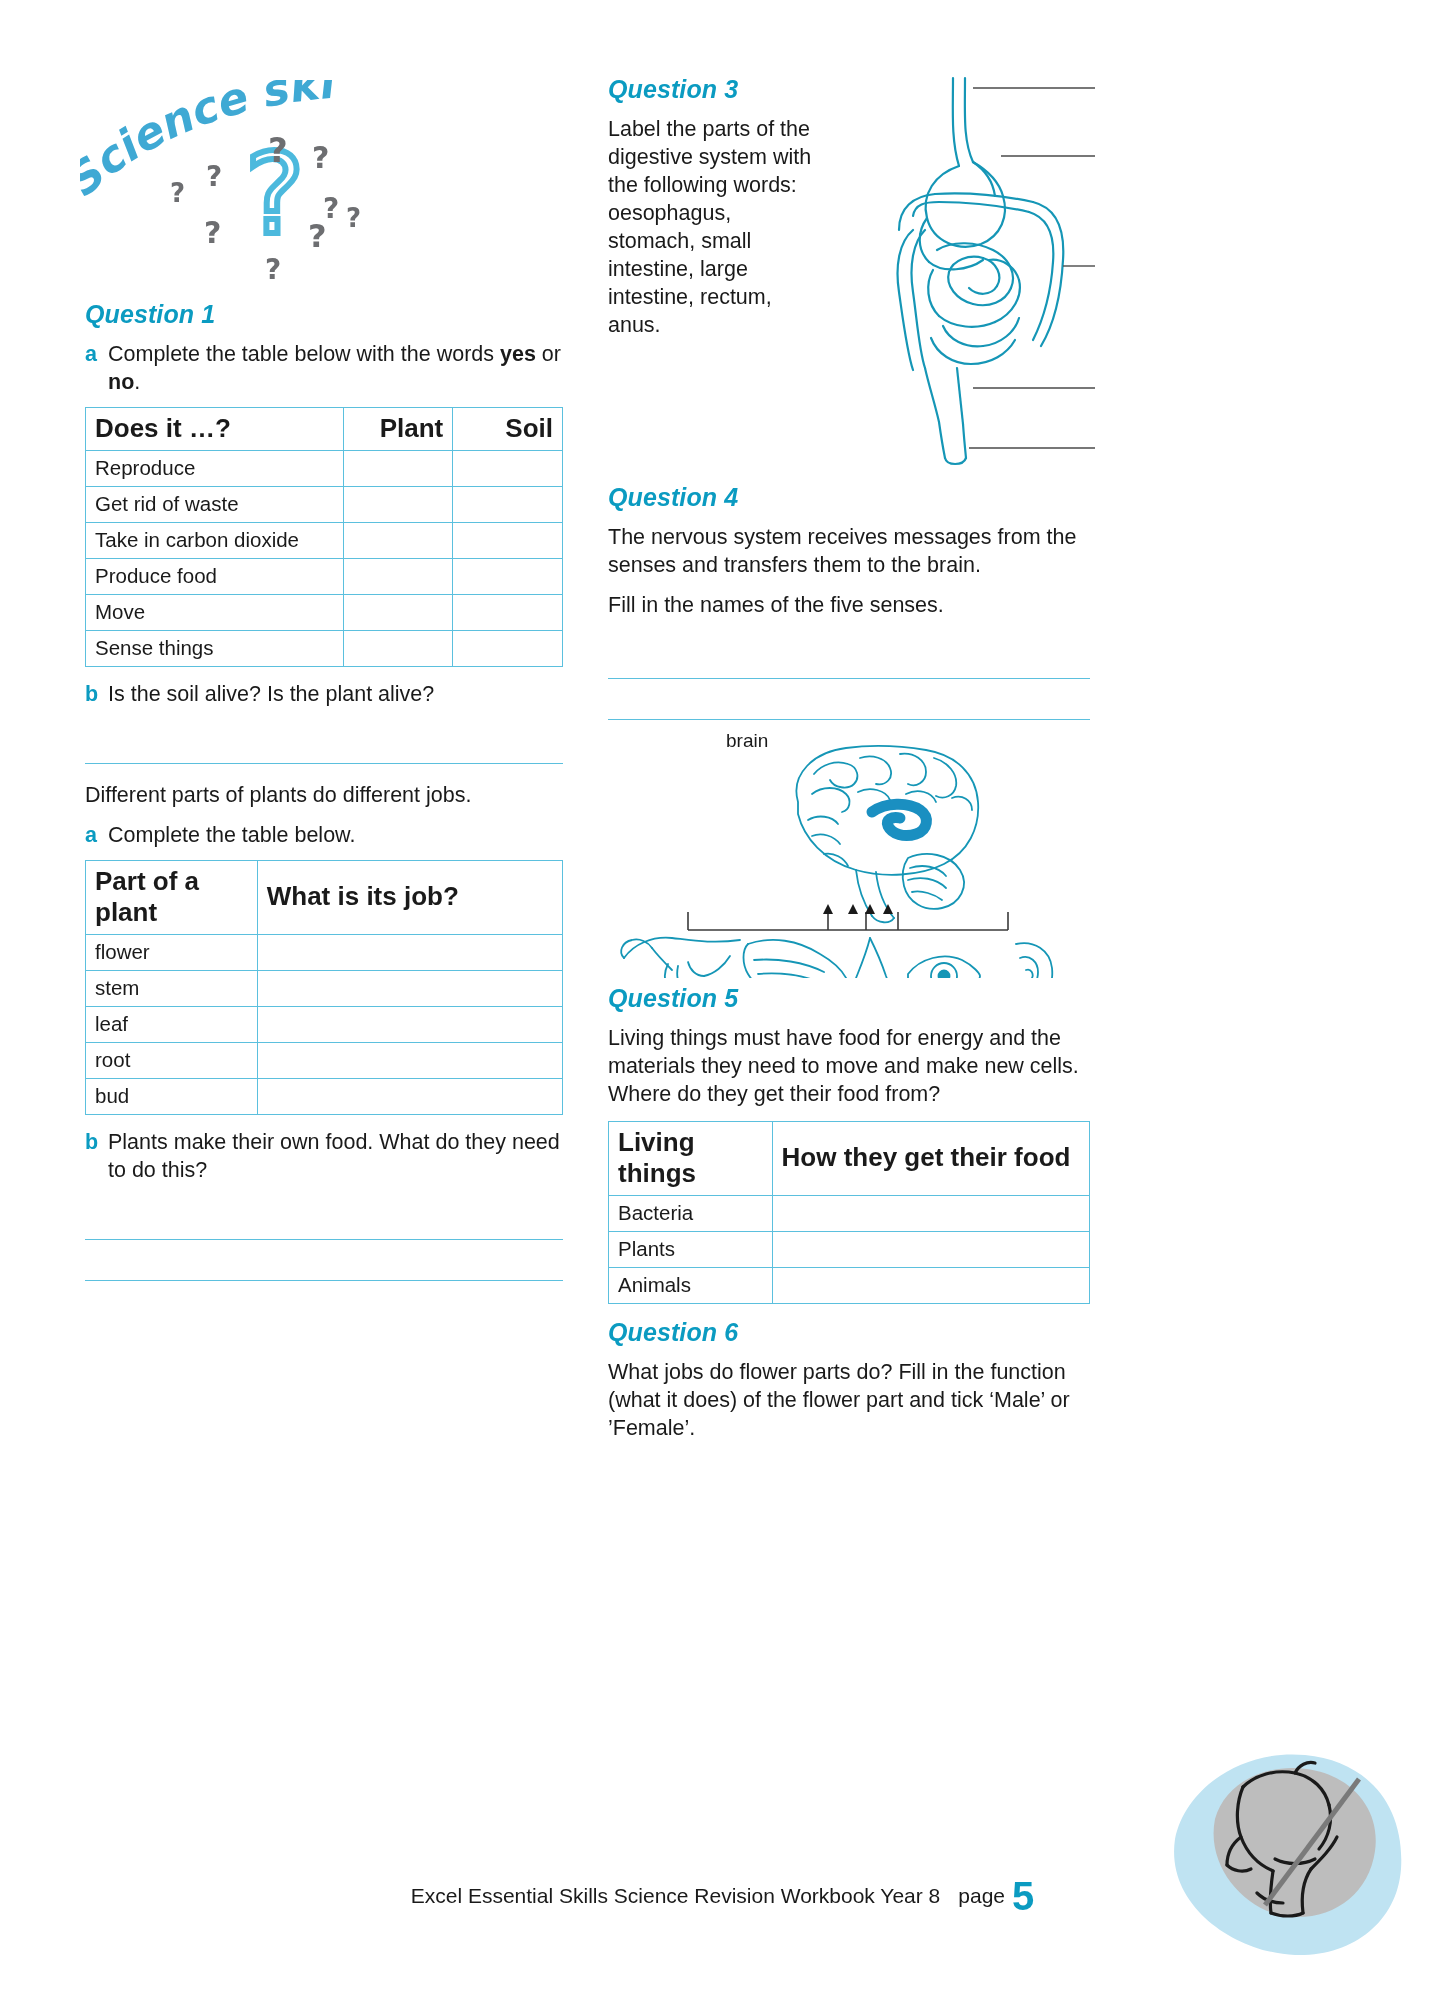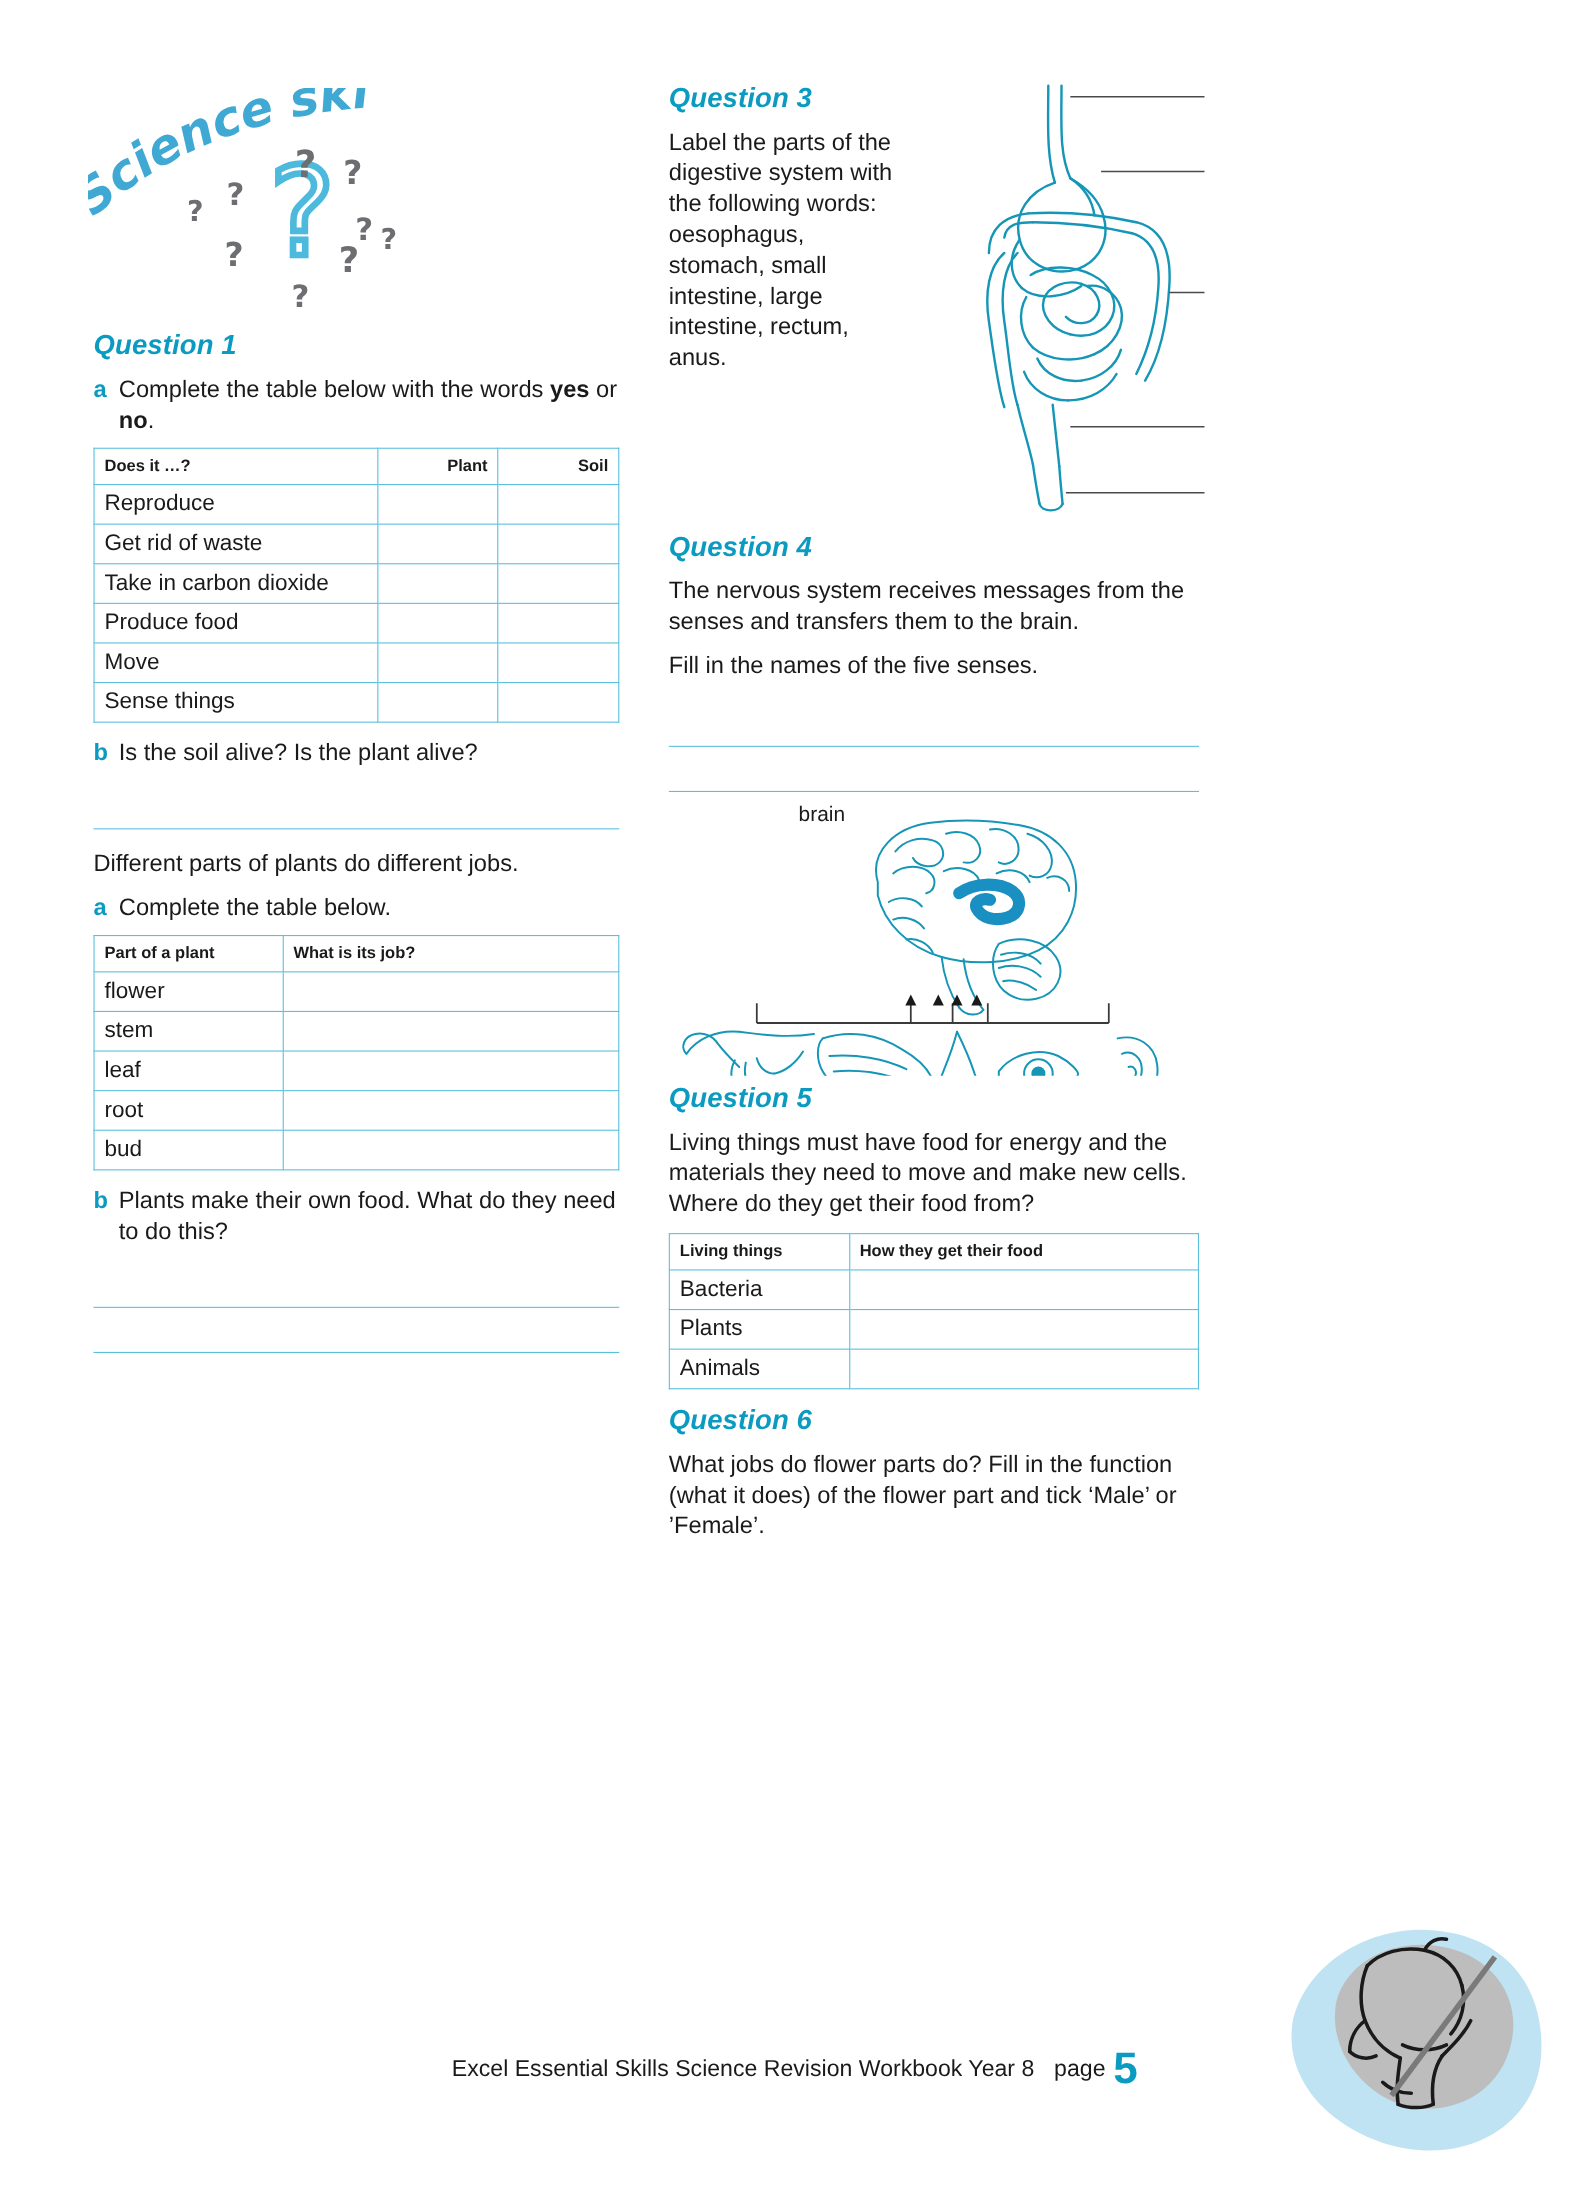--- a/index.html
+++ b/index.html
@@ -94,21 +94,21 @@
     border: 1.6px solid #5bc0de;
     font-size: 20.5px;
     text-align: left;
     padding: 5px 9px 6px 9px;
     height: 33px;
     font-weight: normal;
     color: #1a1a1a;
   }
   table.wb th {
     font-weight: bold;
-    font-size: 15px;
+    font-size: 26px;
     margin-top: 36px;
   }
   table.wb th.center { text-align: right; }
   
   .rule {
     border-bottom: 1.6px solid #5bc0de;
     height: 41px;
   }
   .rule.first { margin-top: 14px; }
   
@@ -129,21 +129,21 @@
     position: absolute;
     left: 118px;
     top: 2px;
     font-size: 19px;
     color: #1a1a1a;
   }
   
   .footer {
     position: absolute;
     left: 0;
-    bottom: 85px;
+    bottom: 70px;
     width: 1445px;
     text-align: center;
     font-size: 21px;
     color: #1a1a1a;
   }
   .footer .pagenum {
     color: #0b9bc1;
     font-size: 40px;
     font-weight: bold;
     vertical-align: -7px;

